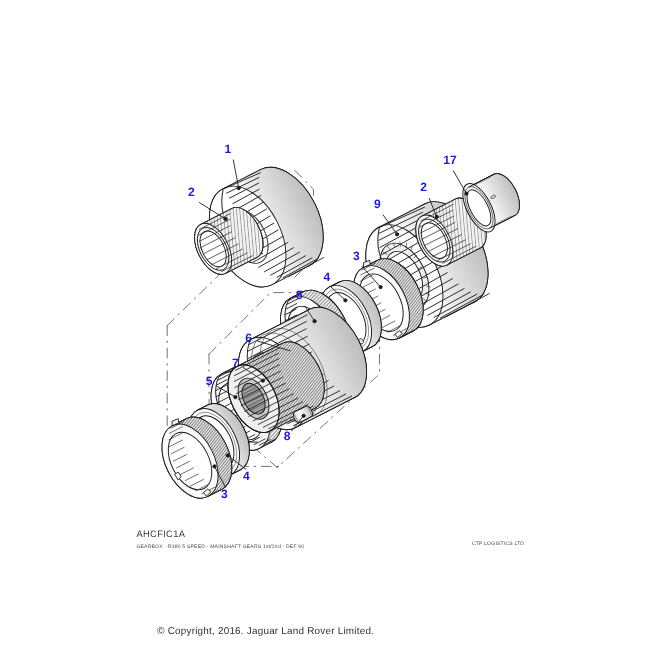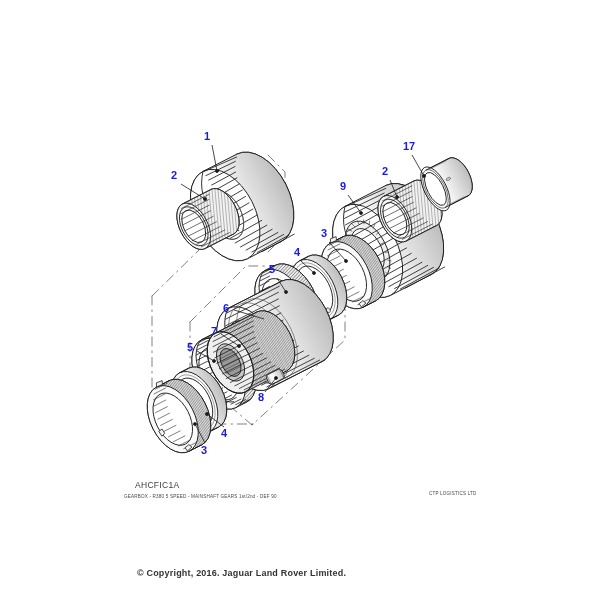--- a/index.html
+++ b/index.html
@@ -48,21 +48,20 @@
     left: 124px;
     top: 481px;
     width: 360px;
   }
   .tb-code {
     font-family: "Liberation Sans", sans-serif;
     font-size: 8.5px;
     color: #3c3c3c;
     letter-spacing: 0.3px;
     line-height: 1.15;
-    margin-left: 11px;
   }
   .tb-desc {
     font-family: "Liberation Sans", sans-serif;
     font-size: 4.6px;
     color: #4a4a4a;
     letter-spacing: 0.18px;
     margin-top: 3px;
     line-height: 1.1;
   }
   .tb-vendor {
@@ -80,21 +79,20 @@
   .copyright {
     position: absolute;
     left: 0;
     top: 568px;
     width: 483px;
     text-align: center;
     font-family: "Liberation Sans", sans-serif;
     font-size: 9px;
     color: #333333;
     letter-spacing: 0.2px;
-    font-weight: bold;
   }
 </style>
 </head>
 <body>
 
 <div class="sheet">
 
   <svg class="diagram-svg" viewBox="0 0 600 600" xmlns="http://www.w3.org/2000/svg">
     <defs>
 

